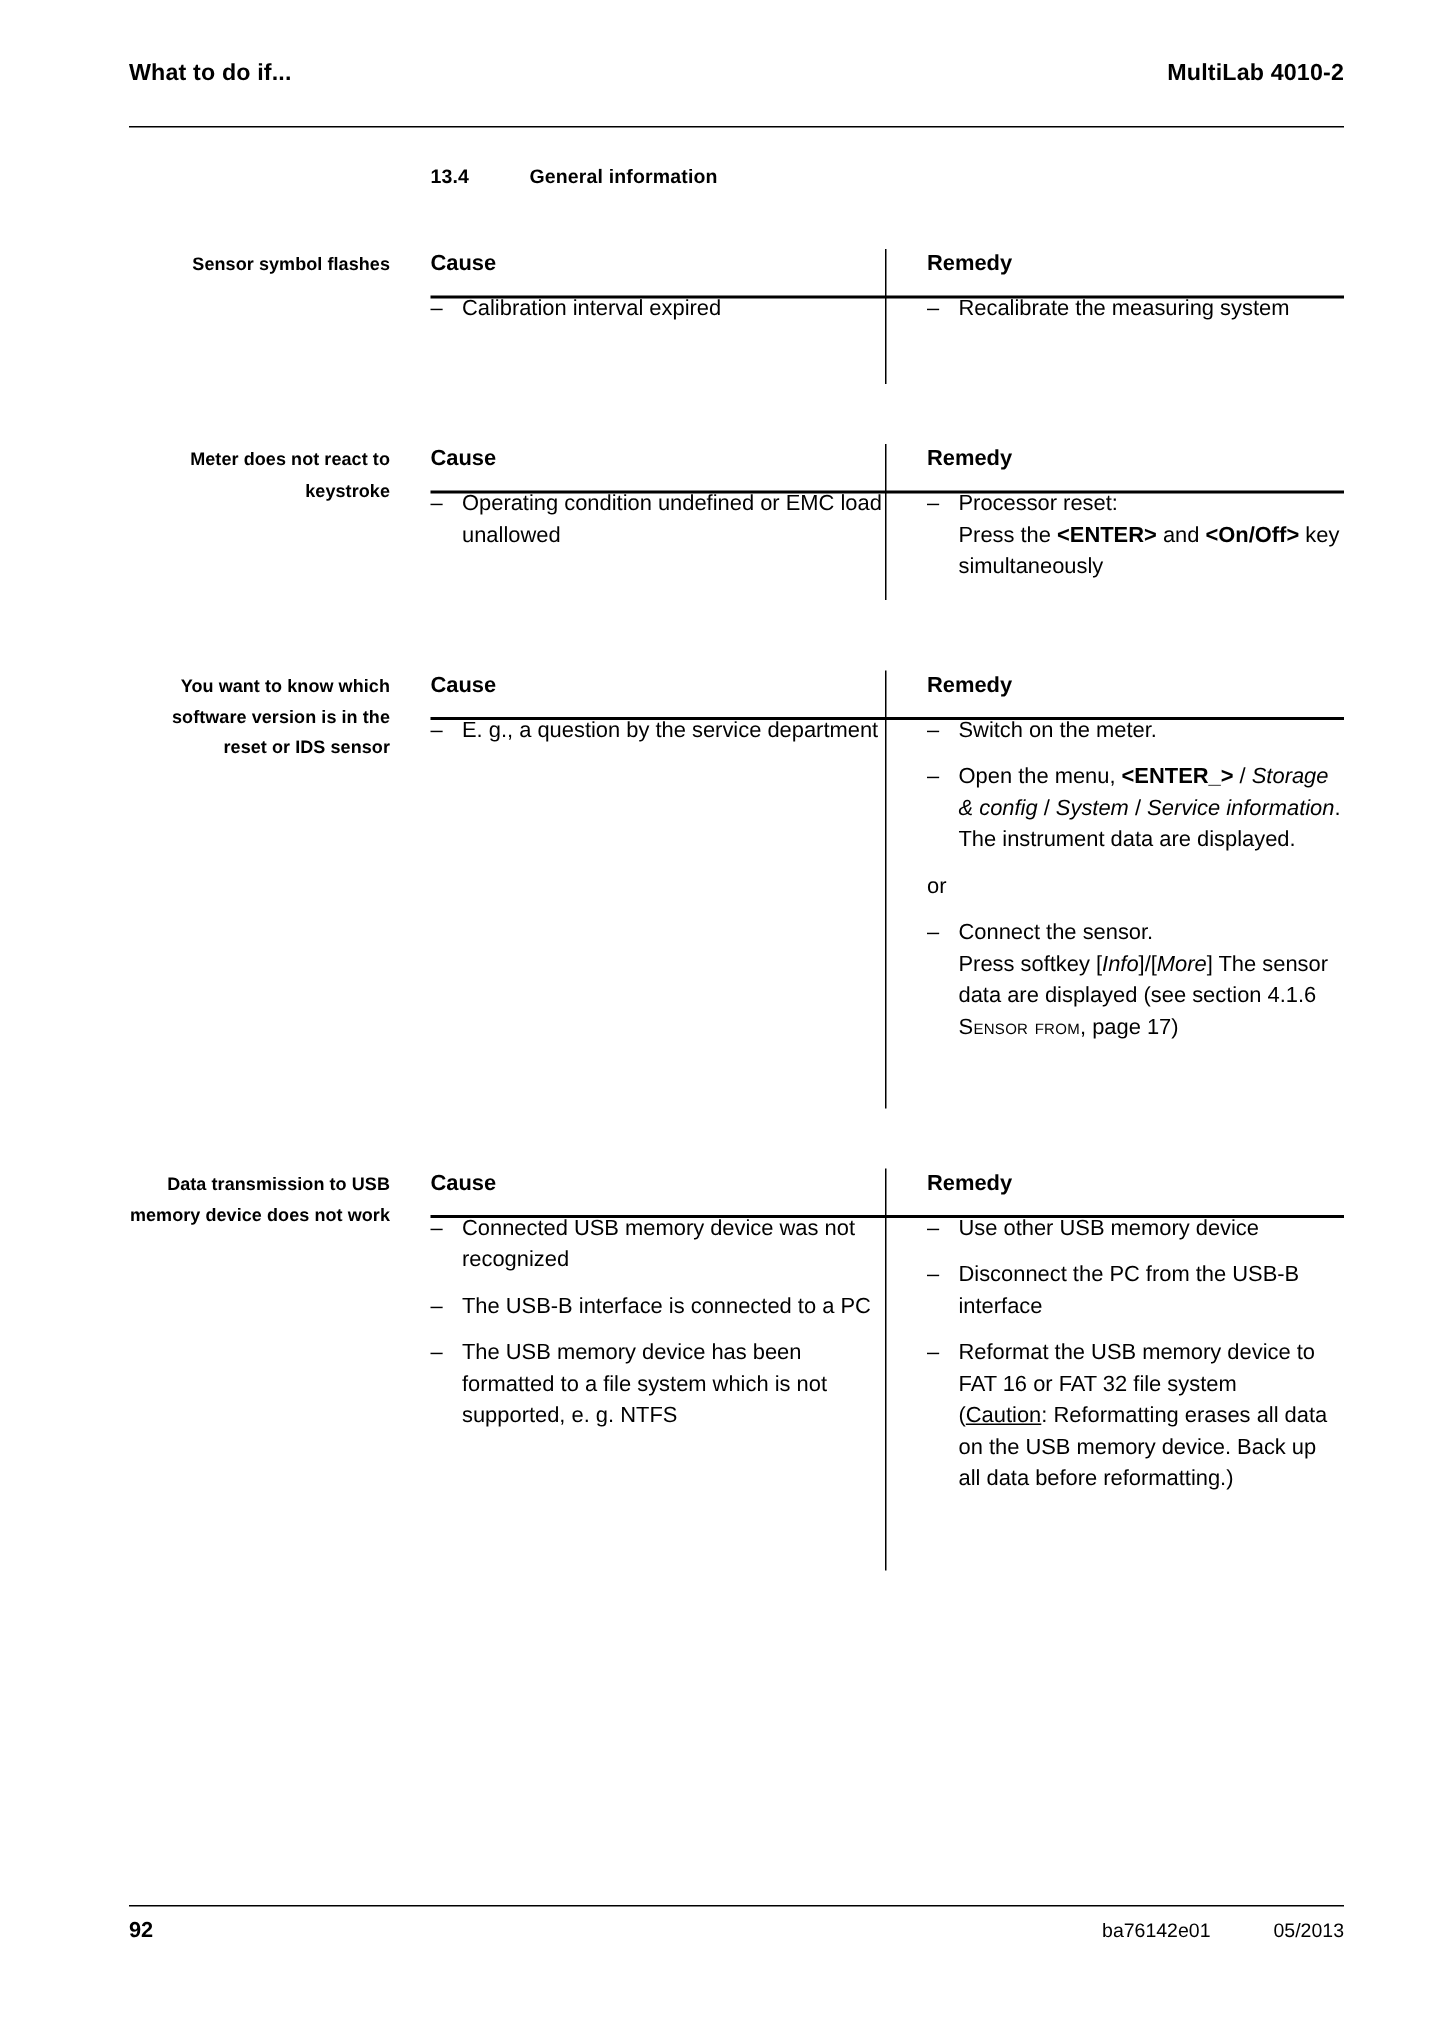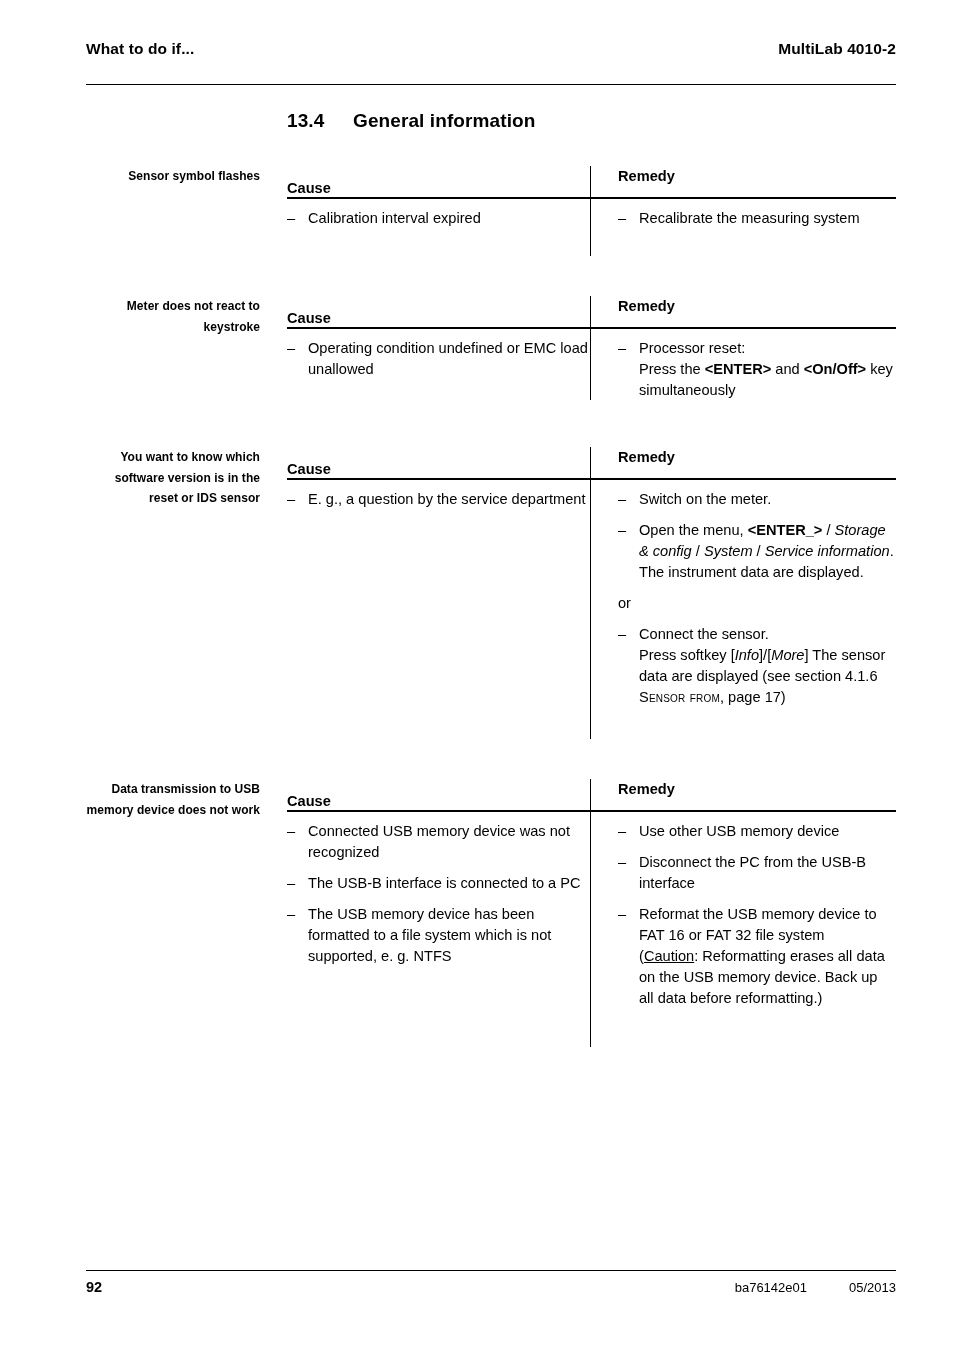--- a/index.html
+++ b/index.html
@@ -48,21 +48,21 @@
     width: 810px;
     height: 1px;
     background: #000000;
   }
 
   
   .sec-heading {
     position: absolute;
     left: 287px;
     top: 110px;
-    font-size: 19px;
+    font-size: 13px;
     font-weight: bold;
     letter-spacing: 0.1px;
     white-space: nowrap;
   }
   .sec-heading .sec-num {
     display: inline-block;
     width: 66px;
   }
 
   
@@ -94,21 +94,21 @@
   .tbl-head {
     display: flex;
     position: relative;
   }
   .tbl-head .th {
     font-size: 14.6px;
     font-weight: bold;
     line-height: 20px;
     padding-bottom: 10px;
   }
-  .th.col-cause  { width: 317px; box-sizing: border-box; margin-top: 12px; }
+  .th.col-cause  { width: 317px; box-sizing: border-box; }
   .th.col-remedy { width: 292px; box-sizing: border-box; padding-left: 14px; }
 
   .head-underline {
     position: absolute;
     left: 0;
     width: 609px;
     height: 1.6px;
     background: #000000;
   }
 

